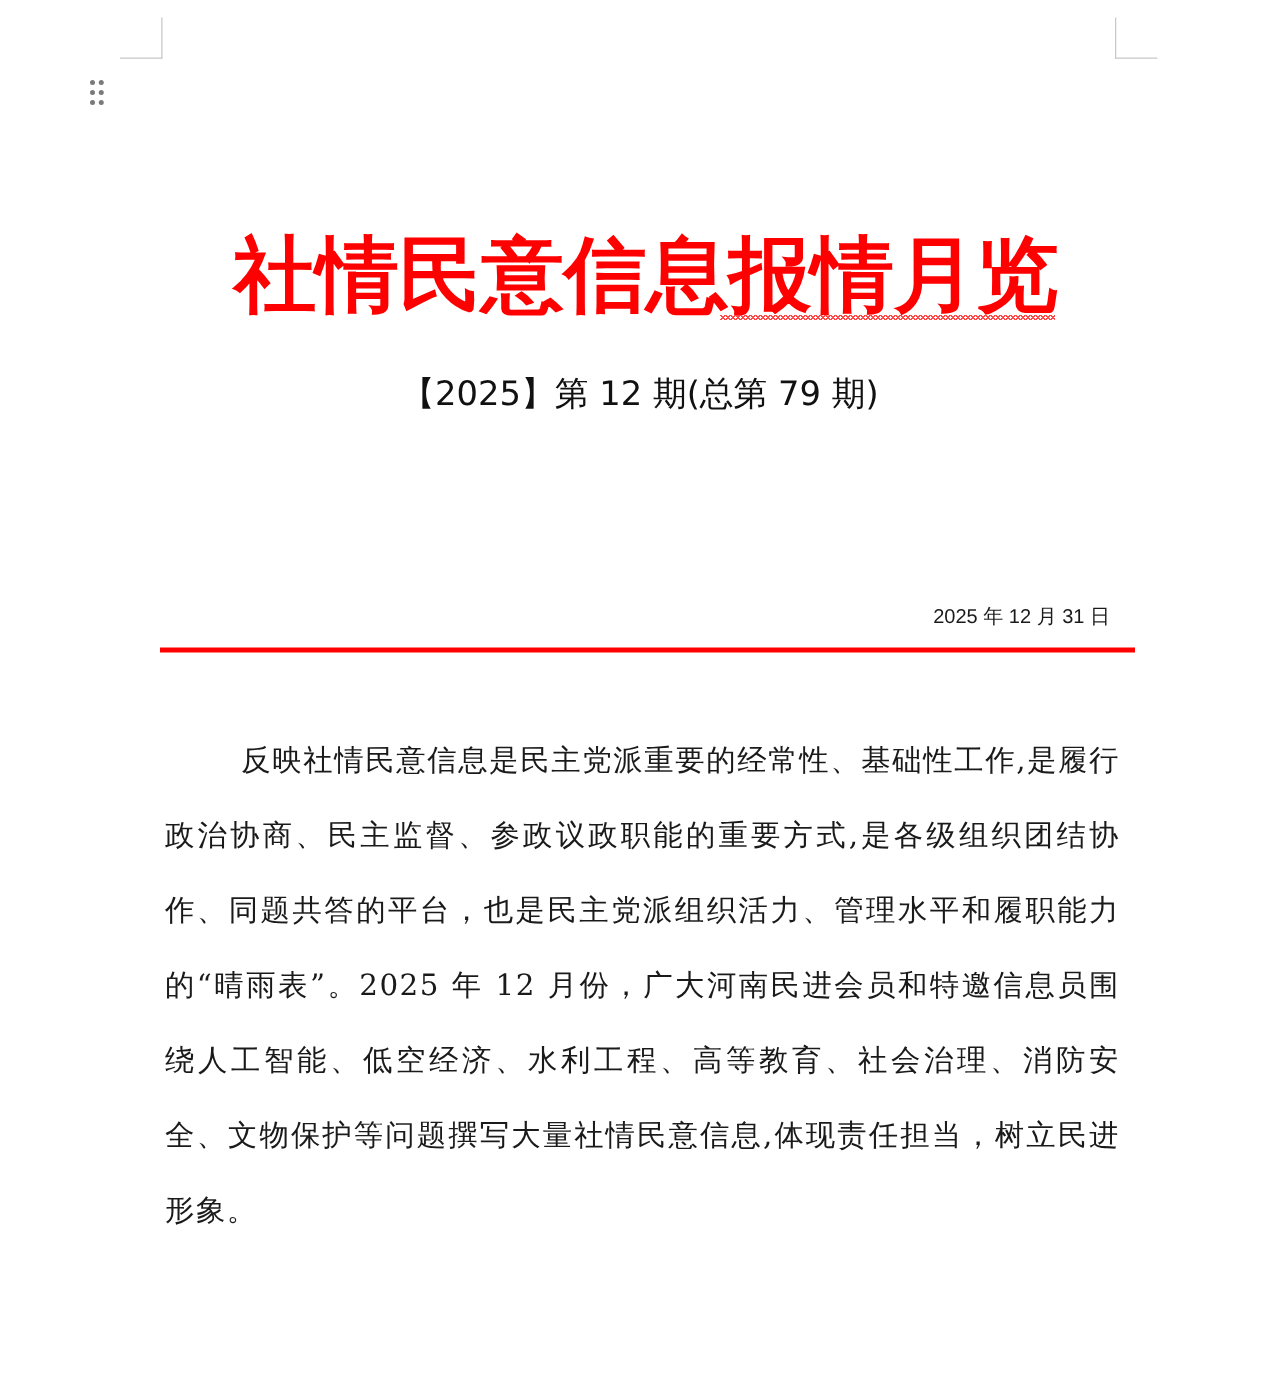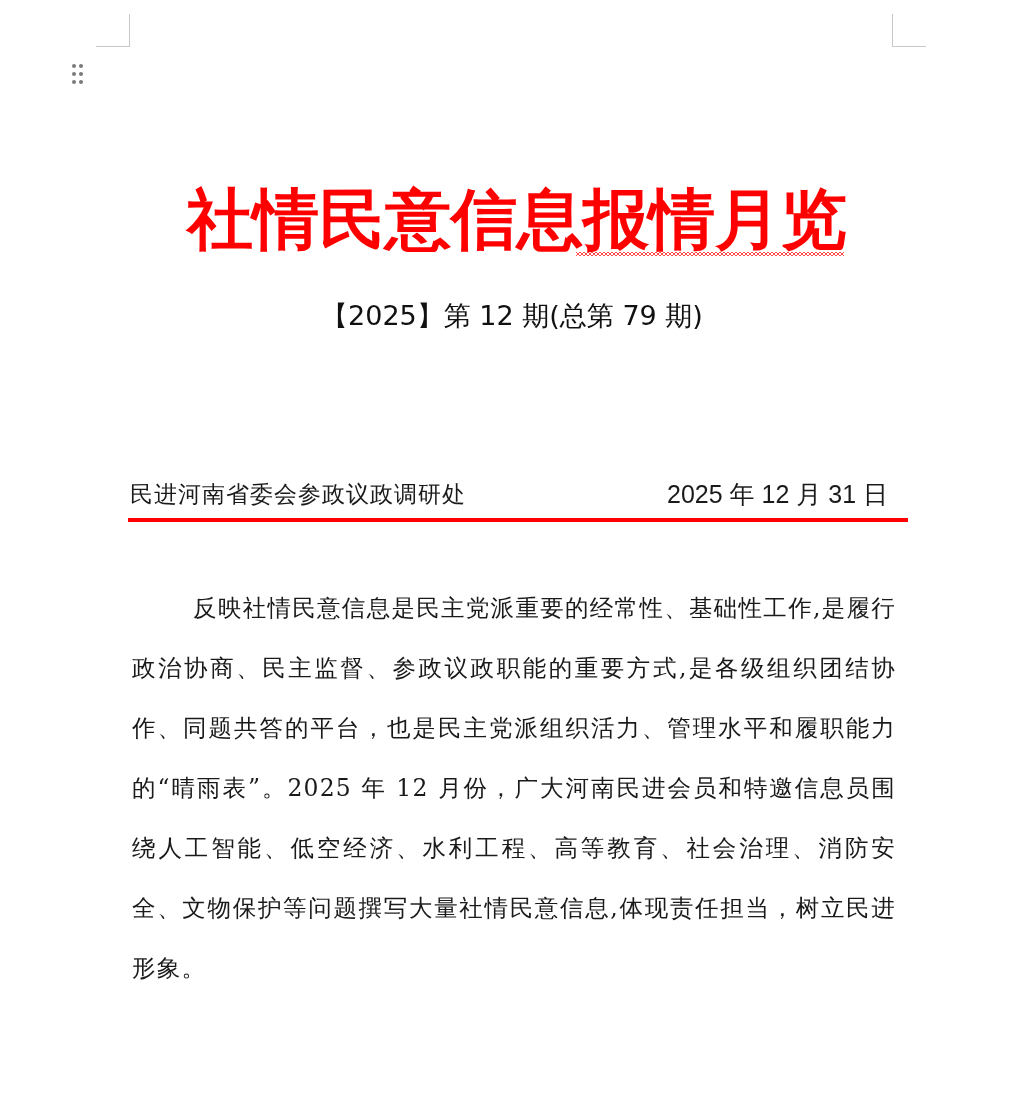--- a/index.html
+++ b/index.html
@@ -95,21 +95,21 @@
     }
     .org-name {
       position: absolute;
       left: 2px; top: 0;
       letter-spacing: 1px;
     }
     .org-date {
       position: absolute;
       right: 20px; top: 0;
       font-family: "Liberation Sans", "DejaVu Sans", sans-serif;
-      font-size: 25px;
+      font-size: 16px;
     }
     .red-rule {
       position: absolute;
       left: 128px; top: 518px;
       width: 780px;
       height: 4px;
       background: #ff0000;
     }
     .body-text {
       position: absolute;
@@ -141,19 +141,18 @@
 </div>
 
 <div class="doc-title">
   <span class="title-inner">社情民意信息报情月览</span>
 </div>
 <div class="spell-squiggle"></div>
 
 <div class="issue-line">【2025】第 12 期(总第 79 期)</div>
 
 <div class="org-row">
-  <span class="org-name">民进河南省委会参政议政调研处</span>
   <span class="org-date">2025 年 12 月 31 日</span>
 </div>
 
 <div class="red-rule"></div>
 
 <p class="body-text">反映社情民意信息是民主党派重要的经常性、基础性工作,是履行政治协商、民主监督、参政议政职能的重要方式,是各级组织团结协作、同题共答的平台，也是民主党派组织活力、管理水平和履职能力的“晴雨表”。2025 年 12 月份，广大河南民进会员和特邀信息员围绕人工智能、低空经济、水利工程、高等教育、社会治理、消防安全、文物保护等问题撰写大量社情民意信息,体现责任担当，树立民进形象。</p>
 
 </body></html>

